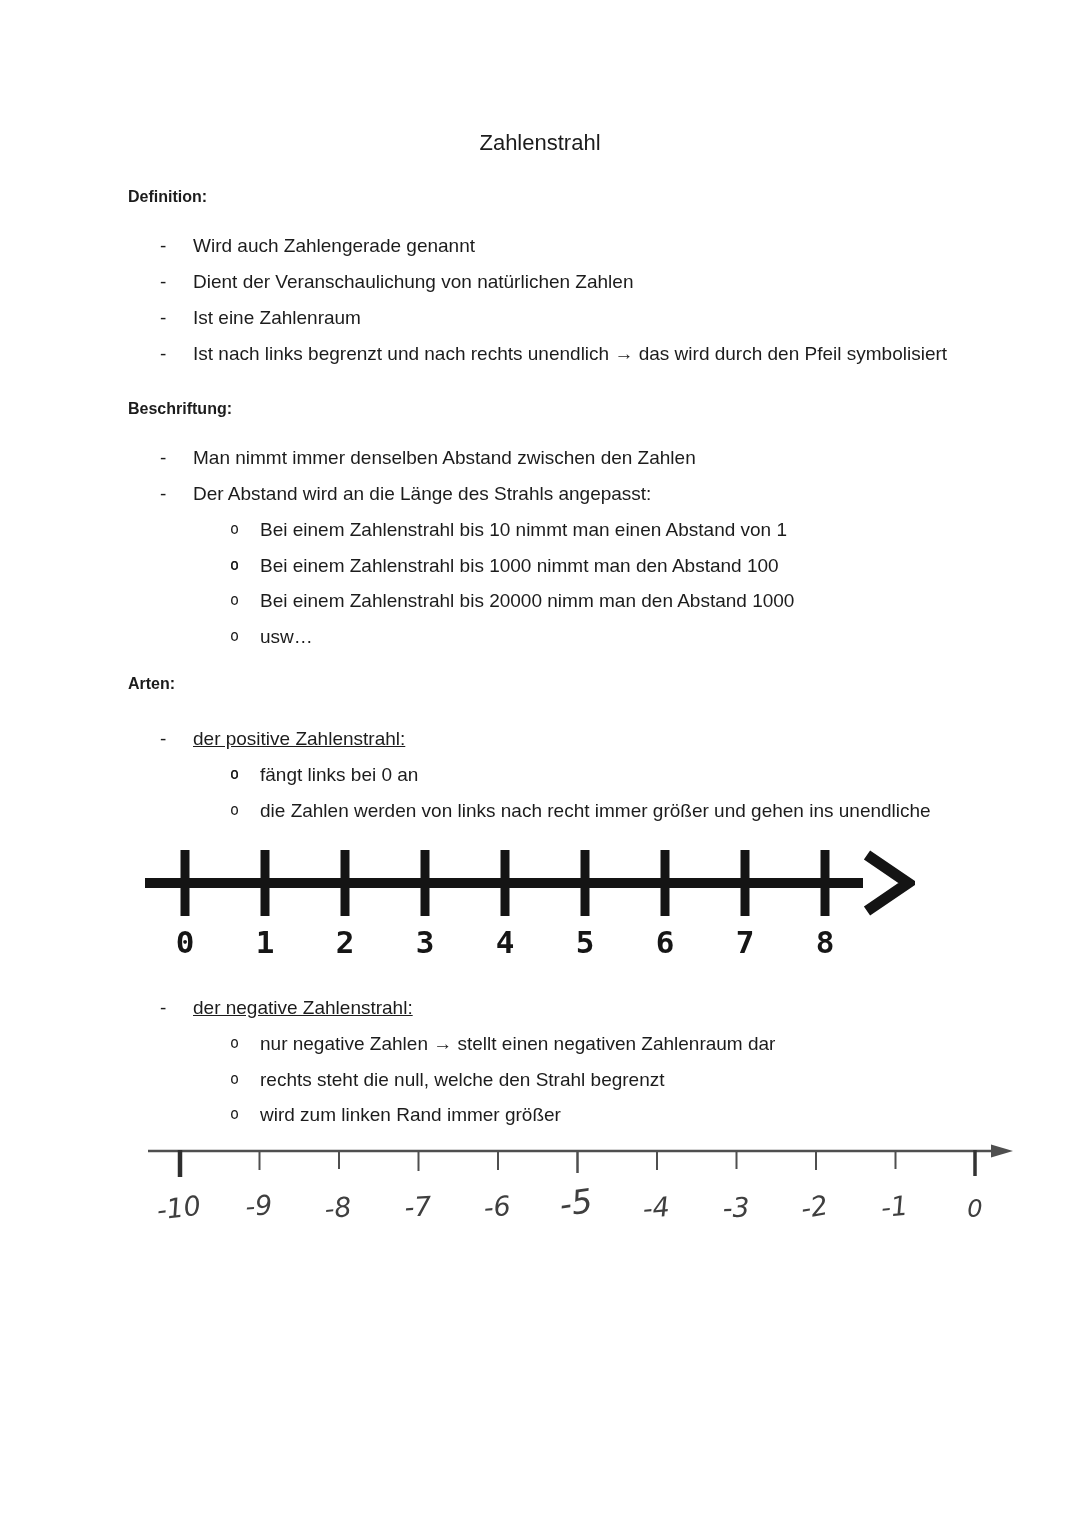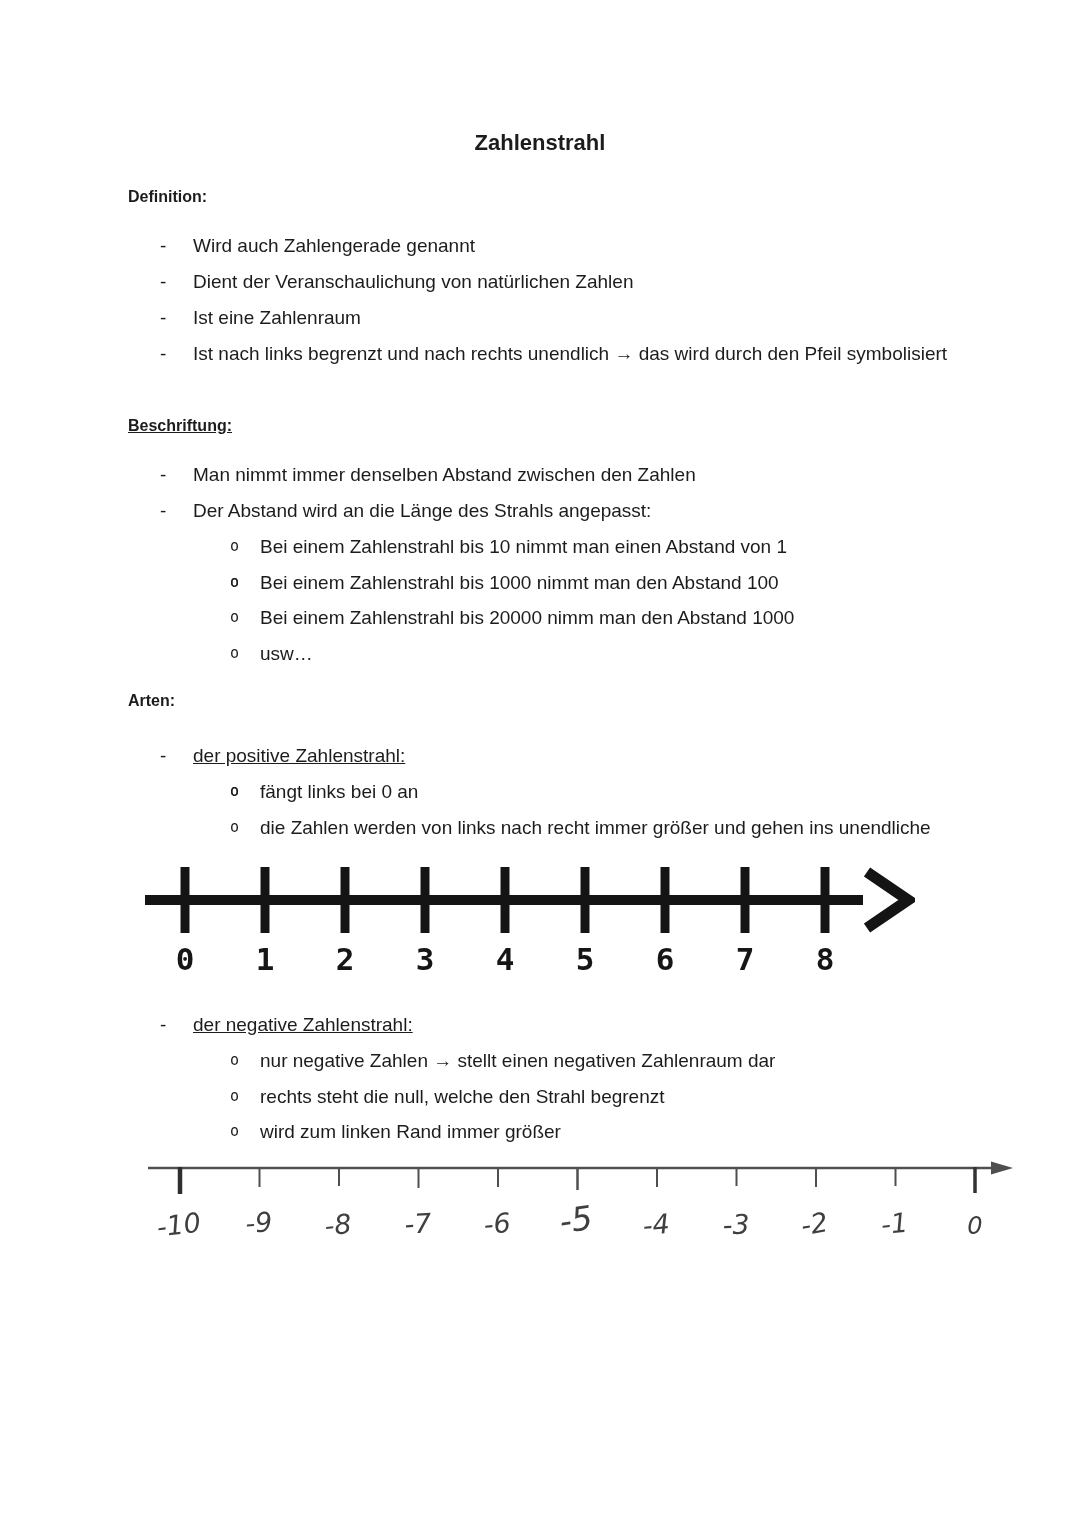--- a/index.html
+++ b/index.html
@@ -10,21 +10,21 @@
     font-family:"Liberation Sans",sans-serif;
     color:#1c1c1c;
     overflow:hidden;
   }
   .title{
     padding-top:130px;
     margin:0;
     text-align:center;
     font-size:22px;
     line-height:26px;
-    font-weight:bold;
+    font-weight:normal;
   }
   .sec-heading{
     margin:28px 0 0 128px;
     font-size:16px;
     line-height:26px;
     font-weight:bold;
   }
   ul{list-style:none;margin:0;padding:0;}
   .dash-list{margin-top:18px;}
   .b-item{
@@ -90,21 +90,21 @@
     <li class="b-item">
       <span class="marker">-</span>
       <span>Ist eine Zahlenraum</span>
     </li>
     <li class="b-item">
       <span class="marker">-</span>
       <span>Ist nach links begrenzt und nach rechts unendlich → das wird durch den Pfeil symbolisiert</span>
     </li>
   </ul>
 
-  <h2 class="sec-heading" style="margin-top:41px;text-decoration:underline;">Beschriftung:</h2>
+  <h2 class="sec-heading" style="margin-top:24px;">Beschriftung:</h2>
   <ul class="dash-list">
     <li class="b-item">
       <span class="marker">-</span>
       <span>Man nimmt immer denselben Abstand zwischen den Zahlen</span>
     </li>
     <li class="b-item">
       <span class="marker">-</span>
       <span>Der Abstand wird an die Länge des Strahls angepasst:</span>
     </li>
   </ul>

